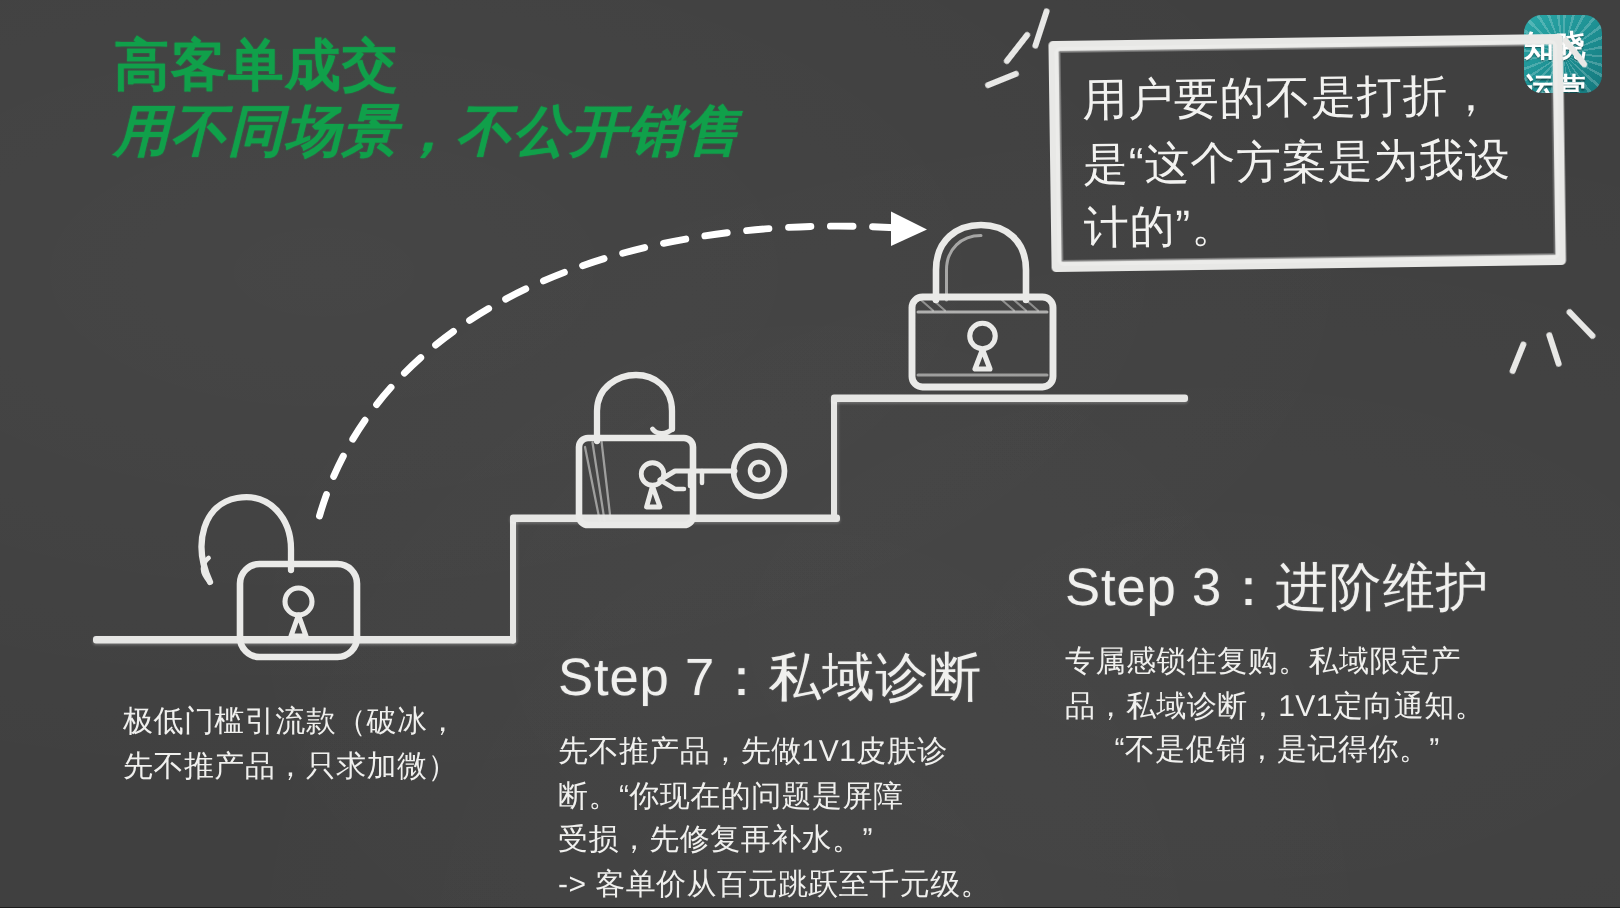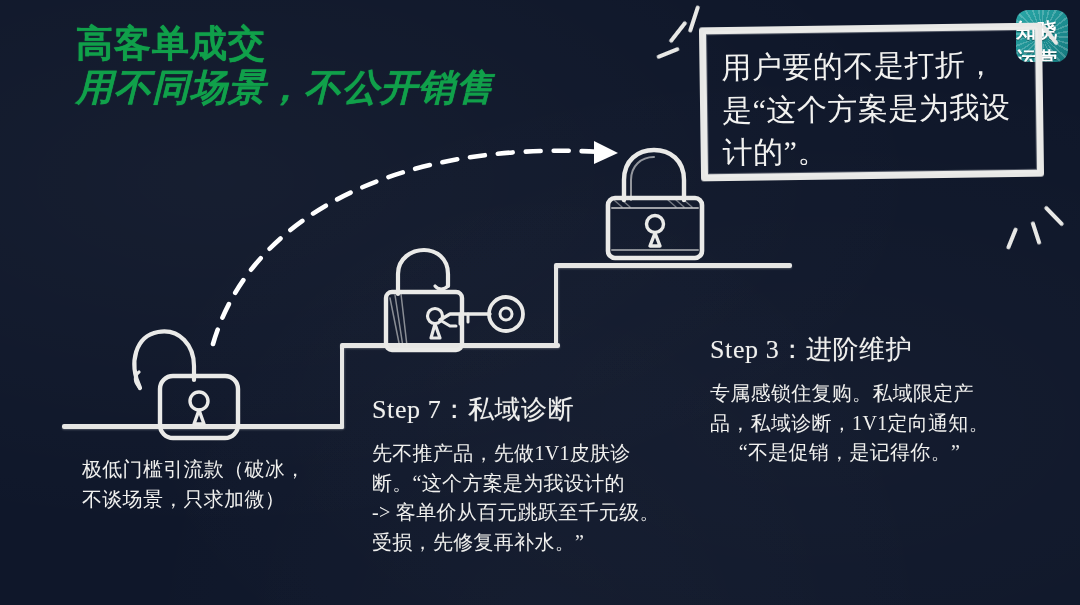--- a/index.html
+++ b/index.html
@@ -4,23 +4,23 @@
 <style>
   html, body {
     margin: 0;
     padding: 0;
     background: #000;
   }
   #stage {
     position: relative;
     width: 1080px;
     height: 605px;
-    background: #0f172a;
+    background: #404040;
     overflow: hidden;
-    font-family: Liberation Serif, serif;
+    font-family: Liberation Sans, sans-serif;
   }
   
   #grain {
     position: absolute;
     inset: 0;
     background:
       radial-gradient(ellipse at 20% 30%, rgba(255,255,255,0.030), rgba(0,0,0,0) 60%),
       radial-gradient(ellipse at 75% 70%, rgba(255,255,255,0.022), rgba(0,0,0,0) 62%),
       radial-gradient(ellipse at 50% 110%, rgba(255,255,255,0.018), rgba(0,0,0,0) 55%);
     pointer-events: none;
@@ -139,36 +139,37 @@
     stroke-linecap: round;
     stroke-linejoin: round;
   }
 
   
   #arrow { position: absolute; left: 0; top: 0; }
 
   
   .step { position: absolute; color: #f0f0ee; }
   .step .title {
-    font-size: 26px;
+    font-size: 35px;
     font-weight: 400;
     letter-spacing: 0.6px;
     margin-bottom: 12px;
     white-space: nowrap;
     text-shadow: 0 0 1px rgba(255,255,255,0.35);
+    margin-top: 36px;
   }
   .step .body {
     font-size: 20px;
     line-height: 1.48;
     letter-spacing: 0.3px;
   }
   .step .body .ln { display: block; white-space: nowrap; }
 
   #step1 { left: 82px; top: 455px; }
-  #step1 .body { text-align: left; }
+  #step1 .body { text-align: center; margin-top: 12px; }
   #step2 { left: 372px; top: 392px; }
   #step3 { left: 710px; top: 332px; }
   #step3 .body .ln.center { text-align: center; }
 </style>
 </head>
 <body>
 
 <div id="stage">
 
   <div id="grain"></div>
@@ -263,31 +264,31 @@
   </div>
 
   <svg id="arrow" width="1080" height="605">
     <path d="M213 344 C 250 215, 400 140, 600 152" fill="none" stroke="#ffffff" stroke-width="4.6" stroke-linecap="round" stroke-dasharray="15 13"></path>
     <path d="M594 141 L 618 153 L 594 164 Z" fill="#ffffff"></path>
   </svg>
 
   <div class="step" id="step1">
     <div class="body">
       <span class="ln">极低门槛引流款（破冰，</span>
-      <span class="ln">不谈场景，只求加微）</span>
+      <span class="ln">先不推产品，只求加微）</span>
     </div>
   </div>
 
   <div class="step" id="step2">
     <div class="title">Step 7：私域诊断</div>
     <div class="body">
       <span class="ln">先不推产品，先做1V1皮肤诊</span>
-      <span class="ln">断。“这个方案是为我设计的</span>
+      <span class="ln">断。“你现在的问题是屏障</span>
+      <span class="ln">受损，先修复再补水。”</span>
       <span class="ln">-&gt; 客单价从百元跳跃至千元级。</span>
-      <span class="ln">受损，先修复再补水。”</span>
     </div>
   </div>
 
   <div class="step" id="step3">
     <div class="title">Step 3：进阶维护</div>
     <div class="body">
       <span class="ln">专属感锁住复购。私域限定产</span>
       <span class="ln">品，私域诊断，1V1定向通知。</span>
       <span class="ln center">“不是促销，是记得你。”</span>
     </div>

